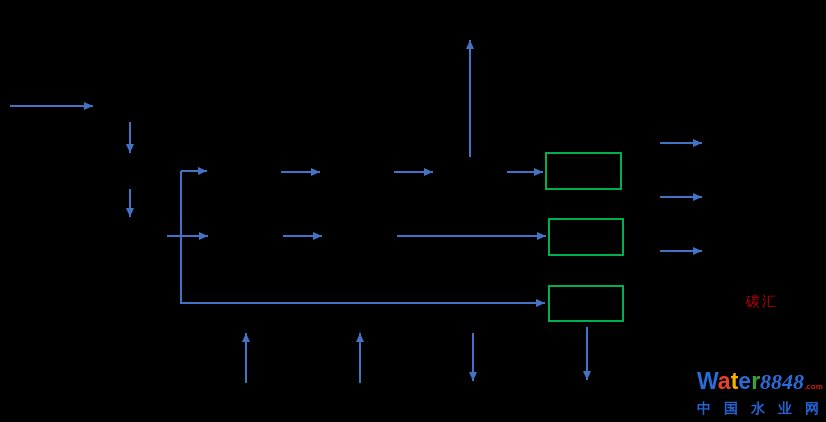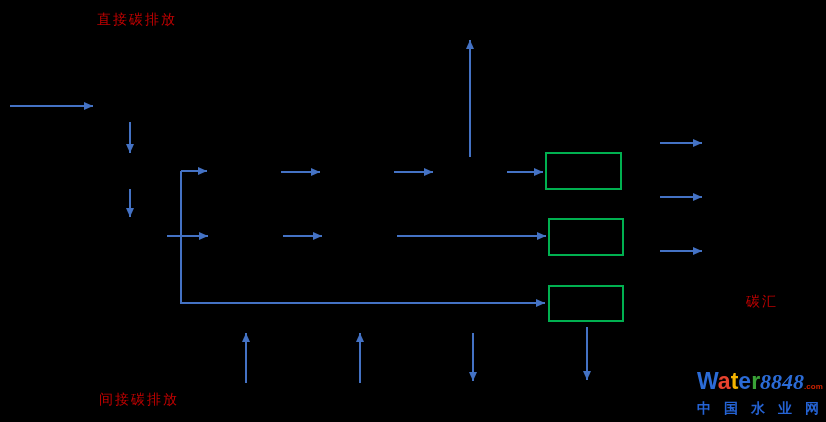--- a/index.html
+++ b/index.html
@@ -58,22 +58,20 @@
       <line x1="660" y1="143" x2="702" y2="143" marker-end="url(#ah)"></line>
       <line x1="660" y1="197" x2="702" y2="197" marker-end="url(#ah)"></line>
       <line x1="660" y1="251" x2="702" y2="251" marker-end="url(#ah)"></line>
     </g>
   </svg>
 
   <div id="box1" class="gbox"></div>
   <div id="box2" class="gbox"></div>
   <div id="box3" class="gbox"></div>
 
-  <div id="lbl-direct" class="red-label">直接碳排放</div>
-  <div id="lbl-indirect" class="red-label">间接碳排放</div>
   <div id="lbl-sink" class="red-label">碳汇</div>
 
   <div id="watermark">
     <div id="wm-line1">
       <span class="wl wl-0">W</span><span class="wl wl-1">a</span><span class="wl wl-2">t</span><span class="wl wl-3">e</span><span class="wl wl-4">r</span><span id="wm-number">8848</span><span id="wm-tld">.com</span>
     </div>
     <div id="wm-subtitle">
       <span>中</span>
       <span>国</span>
       <span>水</span>

